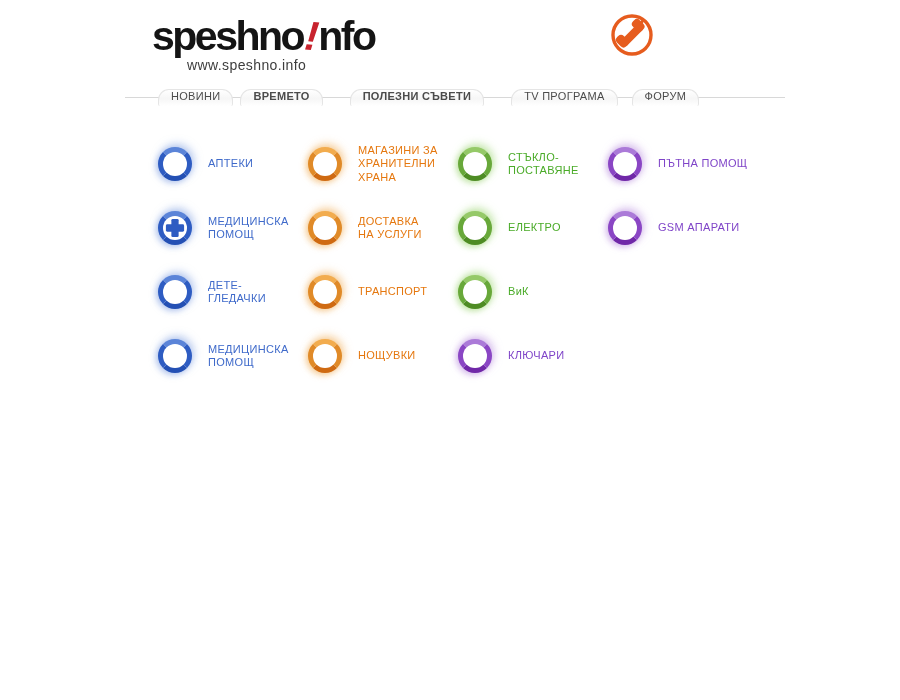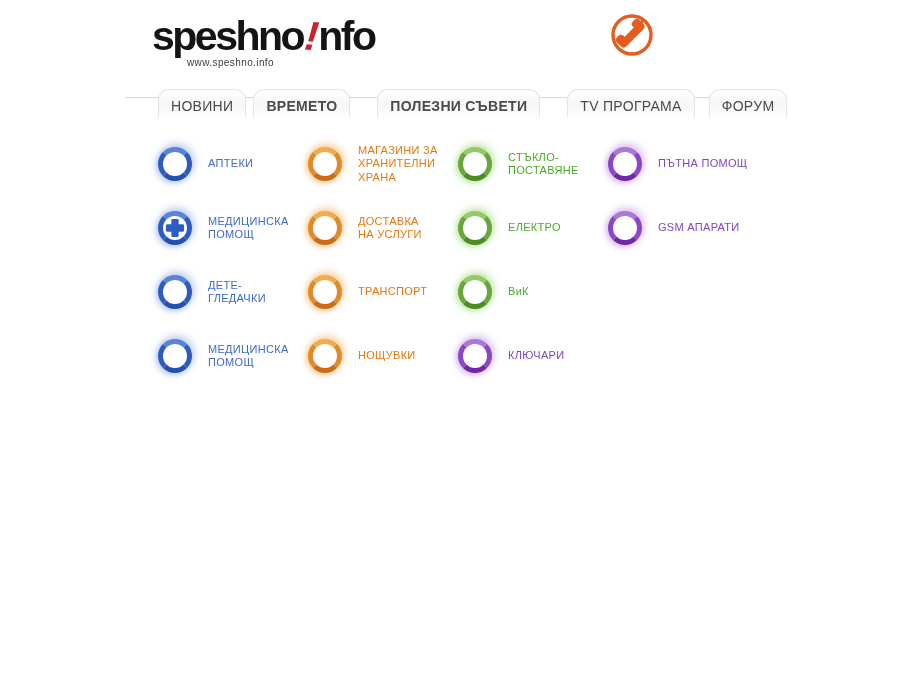--- a/index.html
+++ b/index.html
@@ -6,32 +6,32 @@
   html,body { width:900px; height:700px; background:#ffffff; overflow:hidden;
               font-family:"Liberation Sans", sans-serif; }
   .page { position:relative; margin-left:125px; width:660px; }
 
   
   .header { position:relative; height:97px; }
   .logo { position:absolute; left:27px; top:16px; font-size:41px; font-weight:bold;
           letter-spacing:-2.5px; color:#141414; line-height:1; white-space:nowrap; }
   .logo .accent { font-style:italic; display:inline-block; transform:rotate(6deg);
                   padding:0 2px; }
-  .logo-sub { position:absolute; left:62px; top:57px; font-size:10px; color:#3d3d3d;
+  .logo-sub { position:absolute; left:62px; top:57px; font-size:14px; color:#3d3d3d;
               letter-spacing:0.4px; }
   .phone-wrap { position:absolute; left:484px; top:12px; width:46px; height:46px; }
 
   
   .nav { position:relative; border-top:1px solid #d8d8d8; height:28px;
          padding-left:33px; white-space:nowrap; }
   .tab { display:inline-block; position:relative; top:-9px; vertical-align:top;
          border:1px solid #e5e5e5; border-bottom:none;
          border-radius:11px 11px 2px 2px;
          background:linear-gradient(180deg,#ffffff,#f6f6f6 55%,#ffffff);
-         padding:8px 12px 4px; font-size:14px; color:#4b4b4b; letter-spacing:0.3px;
+         padding:0 12px 4px; font-size:11px; color:#4b4b4b; letter-spacing:0.3px;
          cursor:pointer; }
   .tab:nth-child(1){ margin-right:7px; }
   .tab:nth-child(2){ margin-right:27px;font-weight:bold; }
   .tab:nth-child(3){ margin-right:27px;font-weight:bold; }
   .tab:nth-child(4){ margin-right:14px; }
 
   
   .grid { margin-top:7px; padding-left:25px;
           display:grid; grid-auto-flow:column;
           grid-template-rows:repeat(4,64px);

